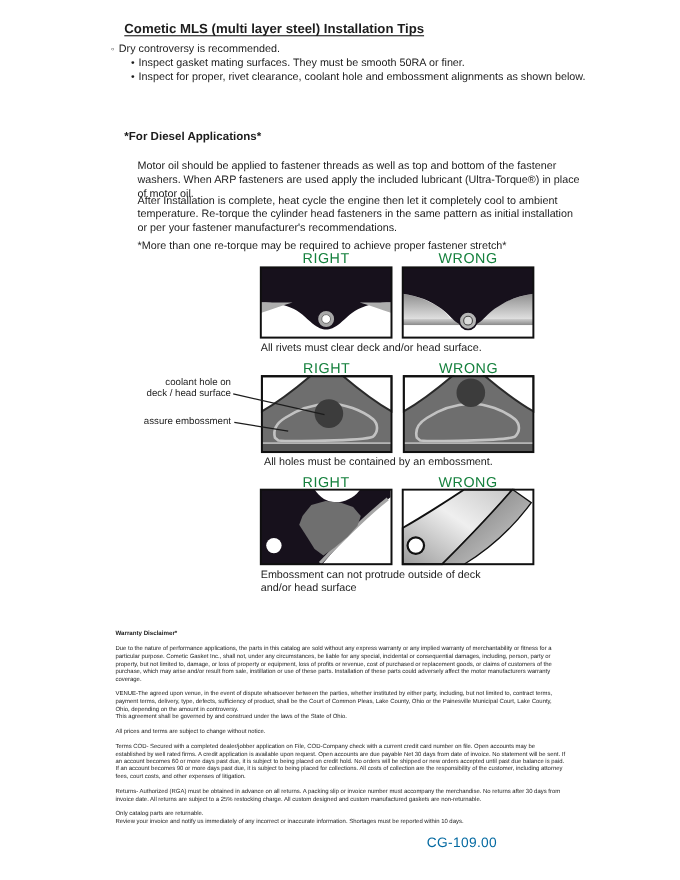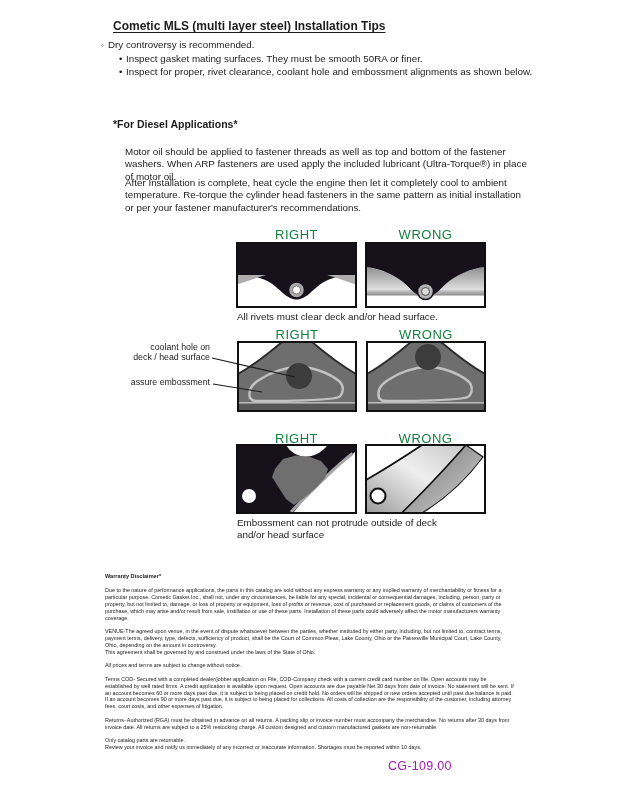--- a/index.html
+++ b/index.html
@@ -37,21 +37,21 @@
 
   .f3r-label{left:236px;top:431px;} .f3w-label{left:365px;top:431px;}
   .f3r-panel{left:236px;top:444px;} .f3w-panel{left:365px;top:444px;}
   .f3-caption{left:237px;top:517px;font-size:9.8px;line-height:12.4px;white-space:nowrap;}
 
   .disclaimer{left:105px;top:573px;width:409px;font-size:5.4px;line-height:6.9px;color:#222;}
   .disc-head{font-weight:bold;font-size:5.6px;margin:0 0 7px 0;}
   .disc-p{margin:0 0 6.6px 0;}
   .disc-p.tight{margin-bottom:0;}
 
-  .footer-code{left:388px;top:759px;font-size:12.5px;letter-spacing:0.3px;color:#a21caf;}
+  .footer-code{left:388px;top:759px;font-size:12.5px;letter-spacing:0.3px;color:#0369a1;}
 </style>
 </head>
 <body>
 
 <div id="page">
 
   <div class="title">Cometic MLS (multi layer steel) Installation Tips</div>
 
   <div class="bullets">
     <div class="b-item">
@@ -61,20 +61,21 @@
       <span class="b-mark">•</span><span>Inspect gasket mating surfaces.  They must be smooth 50RA or finer.</span>
     </div>
     <div class="b-item sub">
       <span class="b-mark">•</span><span>Inspect for proper, rivet clearance, coolant hole and embossment alignments as shown below.</span>
     </div>
   </div>
 
   <div class="diesel-head">*For Diesel Applications*</div>
   <p class="body-p p1">Motor oil should be applied to fastener threads as well as top and bottom of the fastener washers. When ARP fasteners are used apply the included lubricant (Ultra-Torque®) in place of motor oil.</p>
   <p class="body-p p2">After Installation is complete, heat cycle the engine then let it completely cool to ambient temperature. Re-torque the cylinder head fasteners in the same pattern as initial installation or per your fastener manufacturer's recommendations.</p>
+  <p class="body-p note">*More than one re-torque may be required to achieve proper fastener stretch*</p>
 
   <div class="fig-label f1r-label">RIGHT</div>
   <div class="fig-label f1w-label">WRONG</div>
 
   <svg class="f1r-panel" width="121" height="66" viewBox="0 0 121 66">
     <rect x="1" y="1" width="119" height="64" fill="#ffffff"></rect>
     <path d="M1,1 H120 V33 C107,33 101,34.5 93,37.5 C84,41 79,47 73,52 C68,56 64,57.5 60.5,57.5 C57,57.5 53,56 48,52 C42,47 37,41 28,37.5 C20,34.5 14,33 1,33 Z" fill="#17111c"></path>
     <path d="M1,33 H30 C20,36 10,39.5 1,42.5 Z" fill="#aeaeae"></path>
     <path d="M120,33 H91 C101,36 111,39.5 120,42.5 Z" fill="#aeaeae"></path>
     <circle cx="60.5" cy="48" r="8" fill="#a8a8a8" stroke="#17111c" stroke-width="1.5"></circle>
@@ -134,20 +135,21 @@
     <rect x="1" y="1" width="118" height="69" fill="#6e6e6e"></rect>
     <path d="M1,1 H45 C32,12 15,25 1,33 Z" fill="#ffffff" stroke="#2a2a2a" stroke-width="1.8"></path>
     <path d="M119,1 H75 C88,12 105,25 119,33 Z" fill="#ffffff" stroke="#2a2a2a" stroke-width="1.8"></path>
     <path d="M13,57 C11,50 14,44 22,39 C34,31 48,26.5 62,26 C76,26 92,32 102,40 C107,44.5 107,52 102,56 C92,60 24,60.5 16,59.5 Z" fill="none" stroke="#c2c2c2" stroke-width="2.4"></path>
     <circle cx="62" cy="16" r="13" fill="#3c3c3c"></circle>
     <rect x="1" y="61" width="118" height="9" fill="#575757"></rect>
     <rect x="1" y="61" width="118" height="1.6" fill="#b8b8b8"></rect>
     <rect x="1" y="1" width="118" height="69" fill="none" stroke="#101010" stroke-width="2"></rect>
   </svg>
 
+  <div class="fig-caption f2-caption">All holes must be contained by an embossment.</div>
 
   <div class="fig-label f3r-label">RIGHT</div>
   <div class="fig-label f3w-label">WRONG</div>
 
   <svg class="f3r-panel" width="121" height="70" viewBox="0 0 121 70">
     <rect x="1" y="1" width="119" height="68" fill="#ffffff"></rect>
     <path d="M1,1 H119 V8 C98,24 76,46 57,69 L1,69 Z" fill="#17111c"></path>
     <path d="M50,1 C55,9 63,13.5 72,12.5 C81,11.5 88,6 91.5,1 Z" fill="#ffffff"></path>
     <path d="M116.5,9.5 C96,25.5 75,47 55,68 " fill="none" stroke="#a6a6a6" stroke-width="3"></path>
     <path d="M39,25 L47,15 L60,11.5 L74,13 L85,17 L92,25 L89,34 L80,44 L68,54 L58,61 L50,55 L43,44 L36,33 Z" fill="#6f6f6f"></path>

